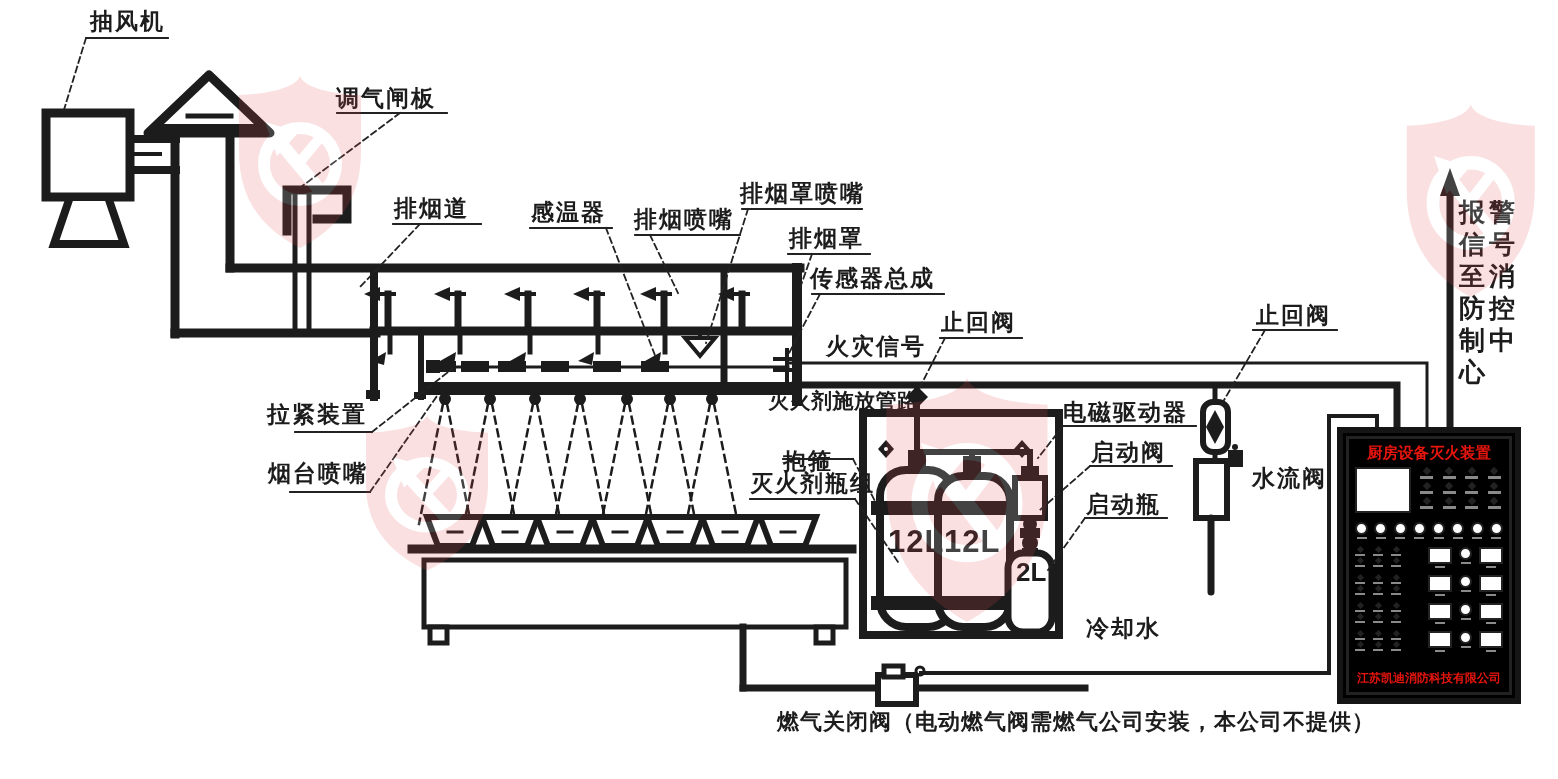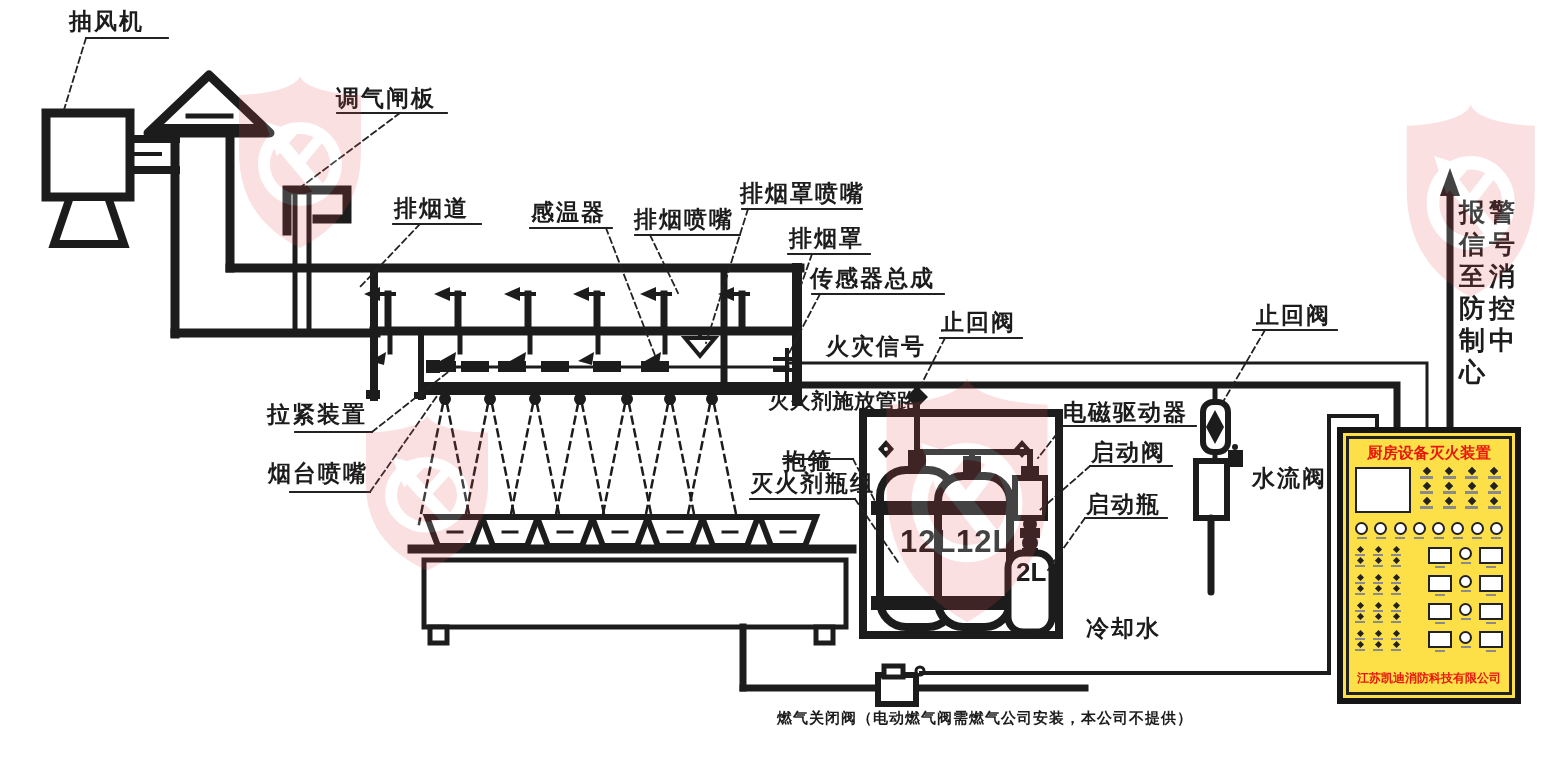--- a/index.html
+++ b/index.html
@@ -7,30 +7,30 @@
     position:relative; width:1558px; height:779px; overflow:hidden;
     background:#ffffff; font-family:"Liberation Sans", sans-serif;
   }
   svg.layer { position:absolute; left:0; top:0; }
   .wm-layer { pointer-events:none; opacity:0.17; }
   .lbl {
     position:absolute; color:#1c1c1c; font-size:23px; font-weight:600;
     letter-spacing:2px; white-space:nowrap; line-height:1.15;
   }
   .lbl-small { font-size:21px; letter-spacing:0.5px; }
-  .lbl-cyl { font-size:31px; letter-spacing:1px; font-weight:600;margin-left:12px; }
+  .lbl-cyl { font-size:31px; letter-spacing:1px; font-weight:600; }
   .lbl-cyl2 { font-size:26px; letter-spacing:0; font-weight:600; }
   .lbl-vert {
     position:absolute; width:62px; color:#1c1c1c; font-size:26px; font-weight:600;
     line-height:32px; letter-spacing:4px; word-break:break-all; white-space:normal;
   }
   
   .panel {
     position:absolute; left:1337px; top:427px; width:184px; height:277px;
-    background:#fde047; border:6px solid #151515; box-sizing:border-box; padding:3px;
+    background:#000000; border:6px solid #151515; box-sizing:border-box; padding:3px;
   }
   .panel-inner {
     width:100%; height:100%; border:3px solid #222; box-sizing:border-box;
     display:flex; flex-direction:column; align-items:center; padding:4px 6px 5px 6px;
   }
   .panel-title { color:#e8150d; font-size:15.5px; font-weight:bold; white-space:nowrap; }
   .panel-top { display:flex; width:100%; gap:7px; margin-top:3px; align-items:flex-start; }
   .panel-display { width:56px; height:46px; border:2px solid #222; box-sizing:border-box; background:#fff; }
   .led-grid { flex:1; display:grid; grid-template-columns:repeat(4,1fr); gap:4px 5px; padding-top:1px; }
   .cell { display:flex; flex-direction:column; align-items:center; gap:2px; }
@@ -545,42 +545,42 @@
                 <span class="btn-sq"></span>
                 <span class="tl-sm"></span>
               </div>
           </div>
         </div>
       </div>
       <div class="panel-company">江苏凯迪消防科技有限公司</div>
     </div>
   </div>
 
-  <div class="lbl" style="left:69px; top:8px;">抽风机</div>
+  <div class="lbl" style="left:90px; top:8px;">抽风机</div>
   <div class="lbl" style="left:336px; top:85px;">调气闸板</div>
   <div class="lbl" style="left:394px; top:195px;">排烟道</div>
   <div class="lbl" style="left:531px; top:199px;">感温器</div>
   <div class="lbl" style="left:634px; top:206px;">排烟喷嘴</div>
   <div class="lbl" style="left:740px; top:180px;">排烟罩喷嘴</div>
   <div class="lbl" style="left:789px; top:225px;">排烟罩</div>
   <div class="lbl" style="left:810px; top:265px;">传感器总成</div>
   <div class="lbl" style="left:806px; top:333px;margin-left:20px;">火灾信号</div>
   <div class="lbl" style="left:941px; top:309px;">止回阀</div>
   <div class="lbl lbl-small" style="left:768px; top:389px;">灭火剂施放管路</div>
   <div class="lbl" style="left:1063px; top:399px;">电磁驱动器</div>
   <div class="lbl" style="left:1091px; top:439px;">启动阀</div>
   <div class="lbl" style="left:1086px; top:491px;">启动瓶</div>
   <div class="lbl" style="left:783px; top:448px;">抱箍</div>
   <div class="lbl" style="left:750px; top:470px;">灭火剂瓶组</div>
   <div class="lbl" style="left:1256px; top:302px;">止回阀</div>
   <div class="lbl" style="left:1252px; top:465px;">水流阀</div>
   <div class="lbl" style="left:1086px; top:615px;">冷却水</div>
   <div class="lbl" style="left:267px; top:401px;">拉紧装置</div>
   <div class="lbl" style="left:268px; top:460px;">烟台喷嘴</div>
-  <div class="lbl" style="left:777px; top:709px; font-size:15px; letter-spacing:1px;">燃气关闭阀（电动燃气阀需燃气公司安装，本公司不提供）</div>
+  <div class="lbl" style="left:777px; top:709px; font-size:22px; letter-spacing:1px;">燃气关闭阀（电动燃气阀需燃气公司安装，本公司不提供）</div>
   <div class="lbl-vert" style="left:1459px; top:196px;">报警信号至消防控制中心</div>
   <div class="lbl lbl-cyl" style="left:888px; top:524px;">12L</div>
   <div class="lbl lbl-cyl" style="left:944px; top:524px;">12L</div>
   <div class="lbl lbl-cyl2" style="left:1016px; top:558px;">2L</div>
 
   <svg class="layer wm-layer" width="1558" height="779" viewBox="0 0 1558 779">
     <defs>
       <g id="wm">
         <path d="M75,4 C72,14 48,22 14,23 L14,80 C14,130 40,158 75,176 C110,158 136,130 136,80 L136,23 C102,22 78,14 75,4 Z" fill="#e54b50"></path>
         <circle cx="75" cy="92" r="36" fill="none" stroke="#ffffff" stroke-width="12"></circle>

